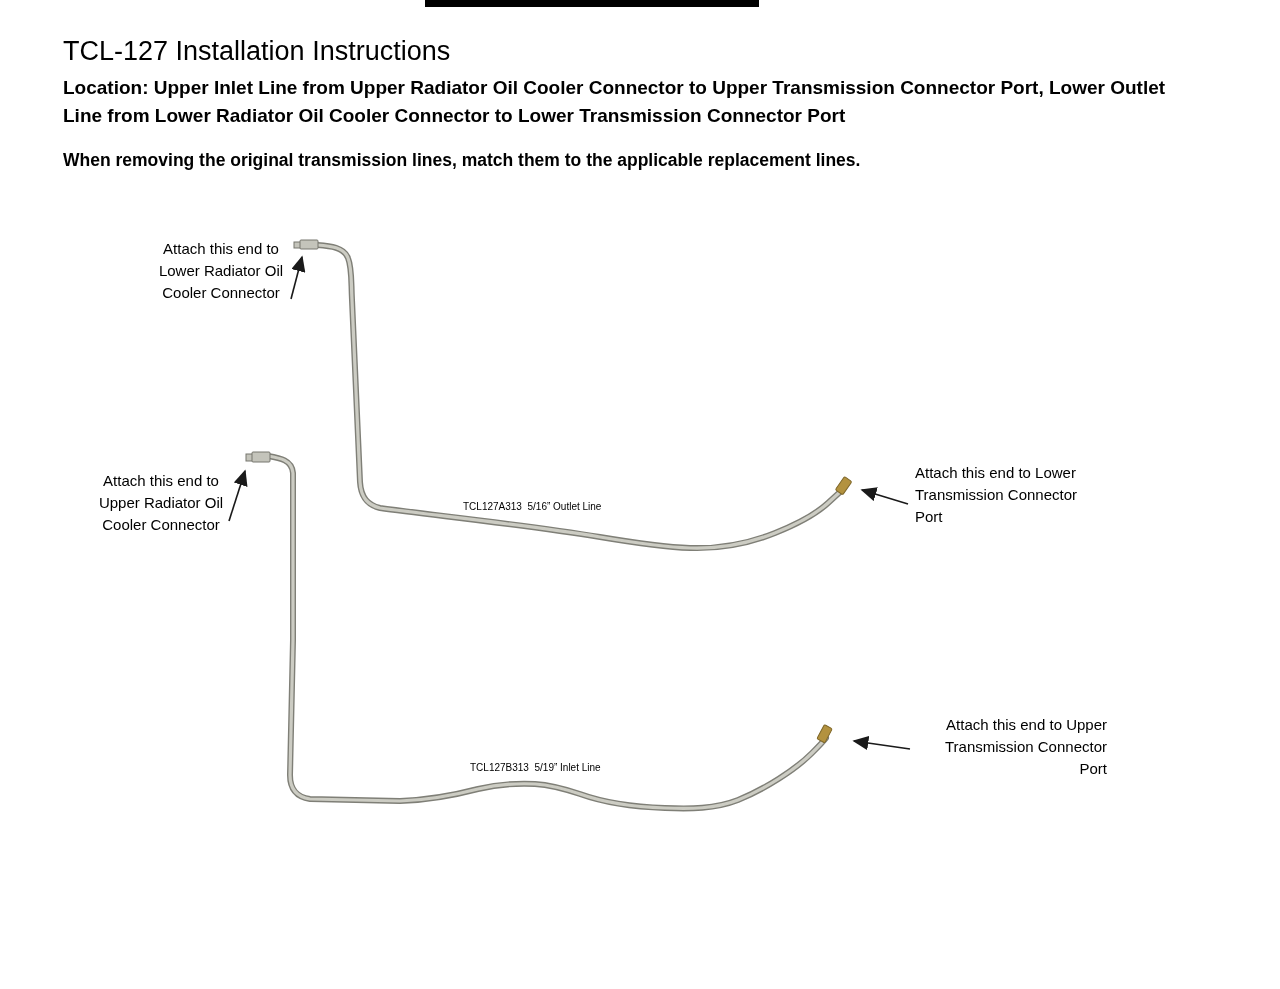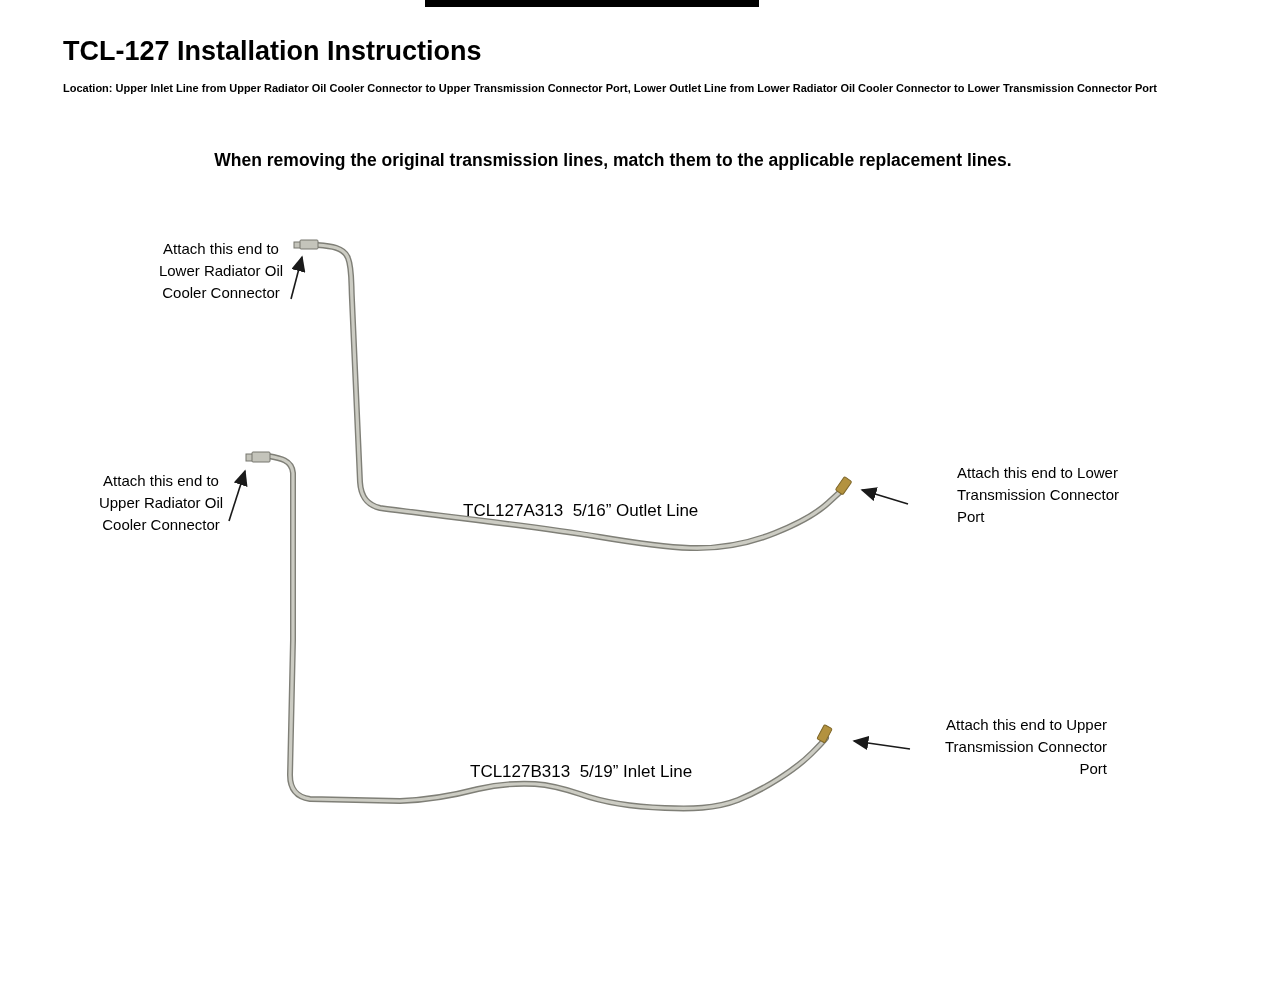--- a/index.html
+++ b/index.html
@@ -1,26 +1,26 @@
 <!DOCTYPE html>
 <html><head>
 <meta charset="utf-8">
 <style>
   html,body { margin:0; padding:0; background:#ffffff; }
   .page {
     position:relative; width:1280px; height:989px; background:#ffffff;
     font-family:"Liberation Sans", sans-serif; color:#000; overflow:hidden;
   }
   .top-bar { position:absolute; left:425px; top:0; width:334px; height:7px; background:#000; }
-  .title { position:absolute; left:63px; top:36px; font-size:27px; font-weight:700; letter-spacing:0; }
-  .location { position:absolute; left:63px; top:74px; width:1145px; font-size:11px; font-weight:700; line-height:28px; }
-  .note { position:absolute; left:63px; top:150px; width:1100px; font-size:17.5px; font-weight:700;text-align:center; }
+  .title { position:absolute; left:63px; top:36px; font-size:27px; font-weight:400; letter-spacing:0; }
+  .location { position:absolute; left:63px; top:74px; width:1145px; font-size:19px; font-weight:700; line-height:28px; }
+  .note { position:absolute; left:63px; top:150px; width:1100px; font-size:17.5px; font-weight:700; }
   .callout { position:absolute; font-size:15px; line-height:22px; }
   .callout.centered { text-align:center; }
-  .line-label { position:absolute; font-size:17px; white-space:pre;text-align:center; }
+  .line-label { position:absolute; font-size:10px; white-space:pre;text-align:center; }
   .diagram-svg { position:absolute; left:0; top:0; }
 </style>
 </head>
 <body>
 
 <div class="page">
 
   <div class="top-bar"></div>
 
   <div class="title">TCL-127 Installation Instructions</div>
@@ -63,21 +63,21 @@
     <line x1="291" y1="299" x2="302" y2="257" stroke="#1a1a1a" stroke-width="1.6" marker-end="url(#arrowhead)"></line>
     <line x1="229" y1="521" x2="245" y2="471" stroke="#1a1a1a" stroke-width="1.6" marker-end="url(#arrowhead)"></line>
     <line x1="908" y1="504" x2="862" y2="490" stroke="#1a1a1a" stroke-width="1.6" marker-end="url(#arrowhead)"></line>
     <line x1="910" y1="749" x2="854" y2="741" stroke="#1a1a1a" stroke-width="1.6" marker-end="url(#arrowhead)"></line>
   </svg>
 
   <div class="callout centered" style="left:90px; top:470px; width:142px;">Attach this end to Upper Radiator Oil Cooler Connector</div>
 
   <div class="callout centered" style="left:148px; top:238px; width:146px;">Attach this end to Lower Radiator Oil Cooler Connector</div>
 
-  <div class="callout" style="left:915px; top:462px; width:190px;margin-left:42px;">Attach this end to Lower Transmission Connector Port</div>
+  <div class="callout" style="left:915px; top:462px; width:190px;">Attach this end to Lower Transmission Connector Port</div>
 
   <div class="callout" style="left:917px; top:714px; width:190px;text-align:right;">Attach this end to Upper Transmission Connector Port</div>
 
   <div class="line-label" style="left:463px; top:501px;">TCL127A313  5/16” Outlet Line</div>
 
   <div class="line-label" style="left:470px; top:762px;">TCL127B313  5/19” Inlet Line</div>
 
 </div>
 
 </body></html>

